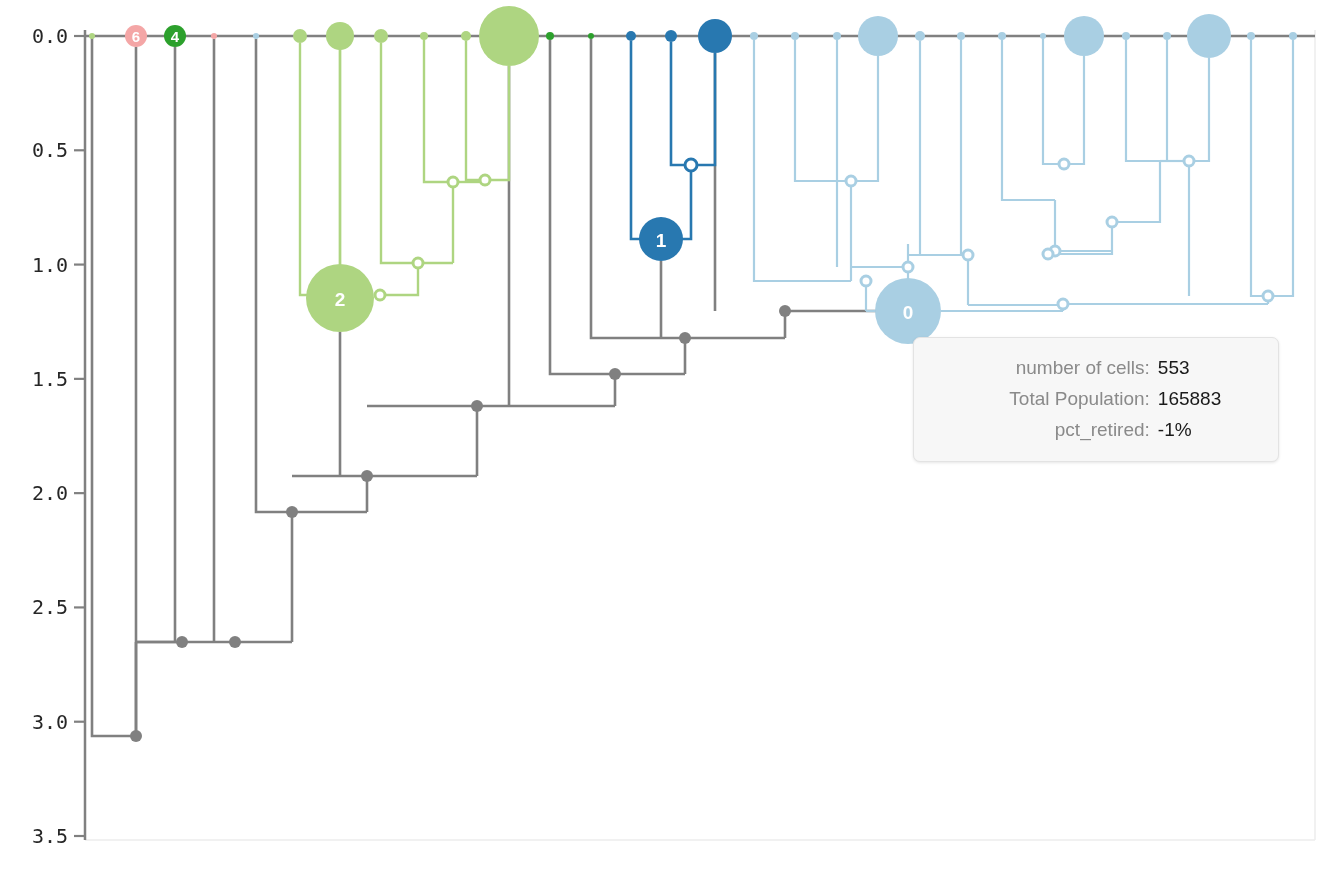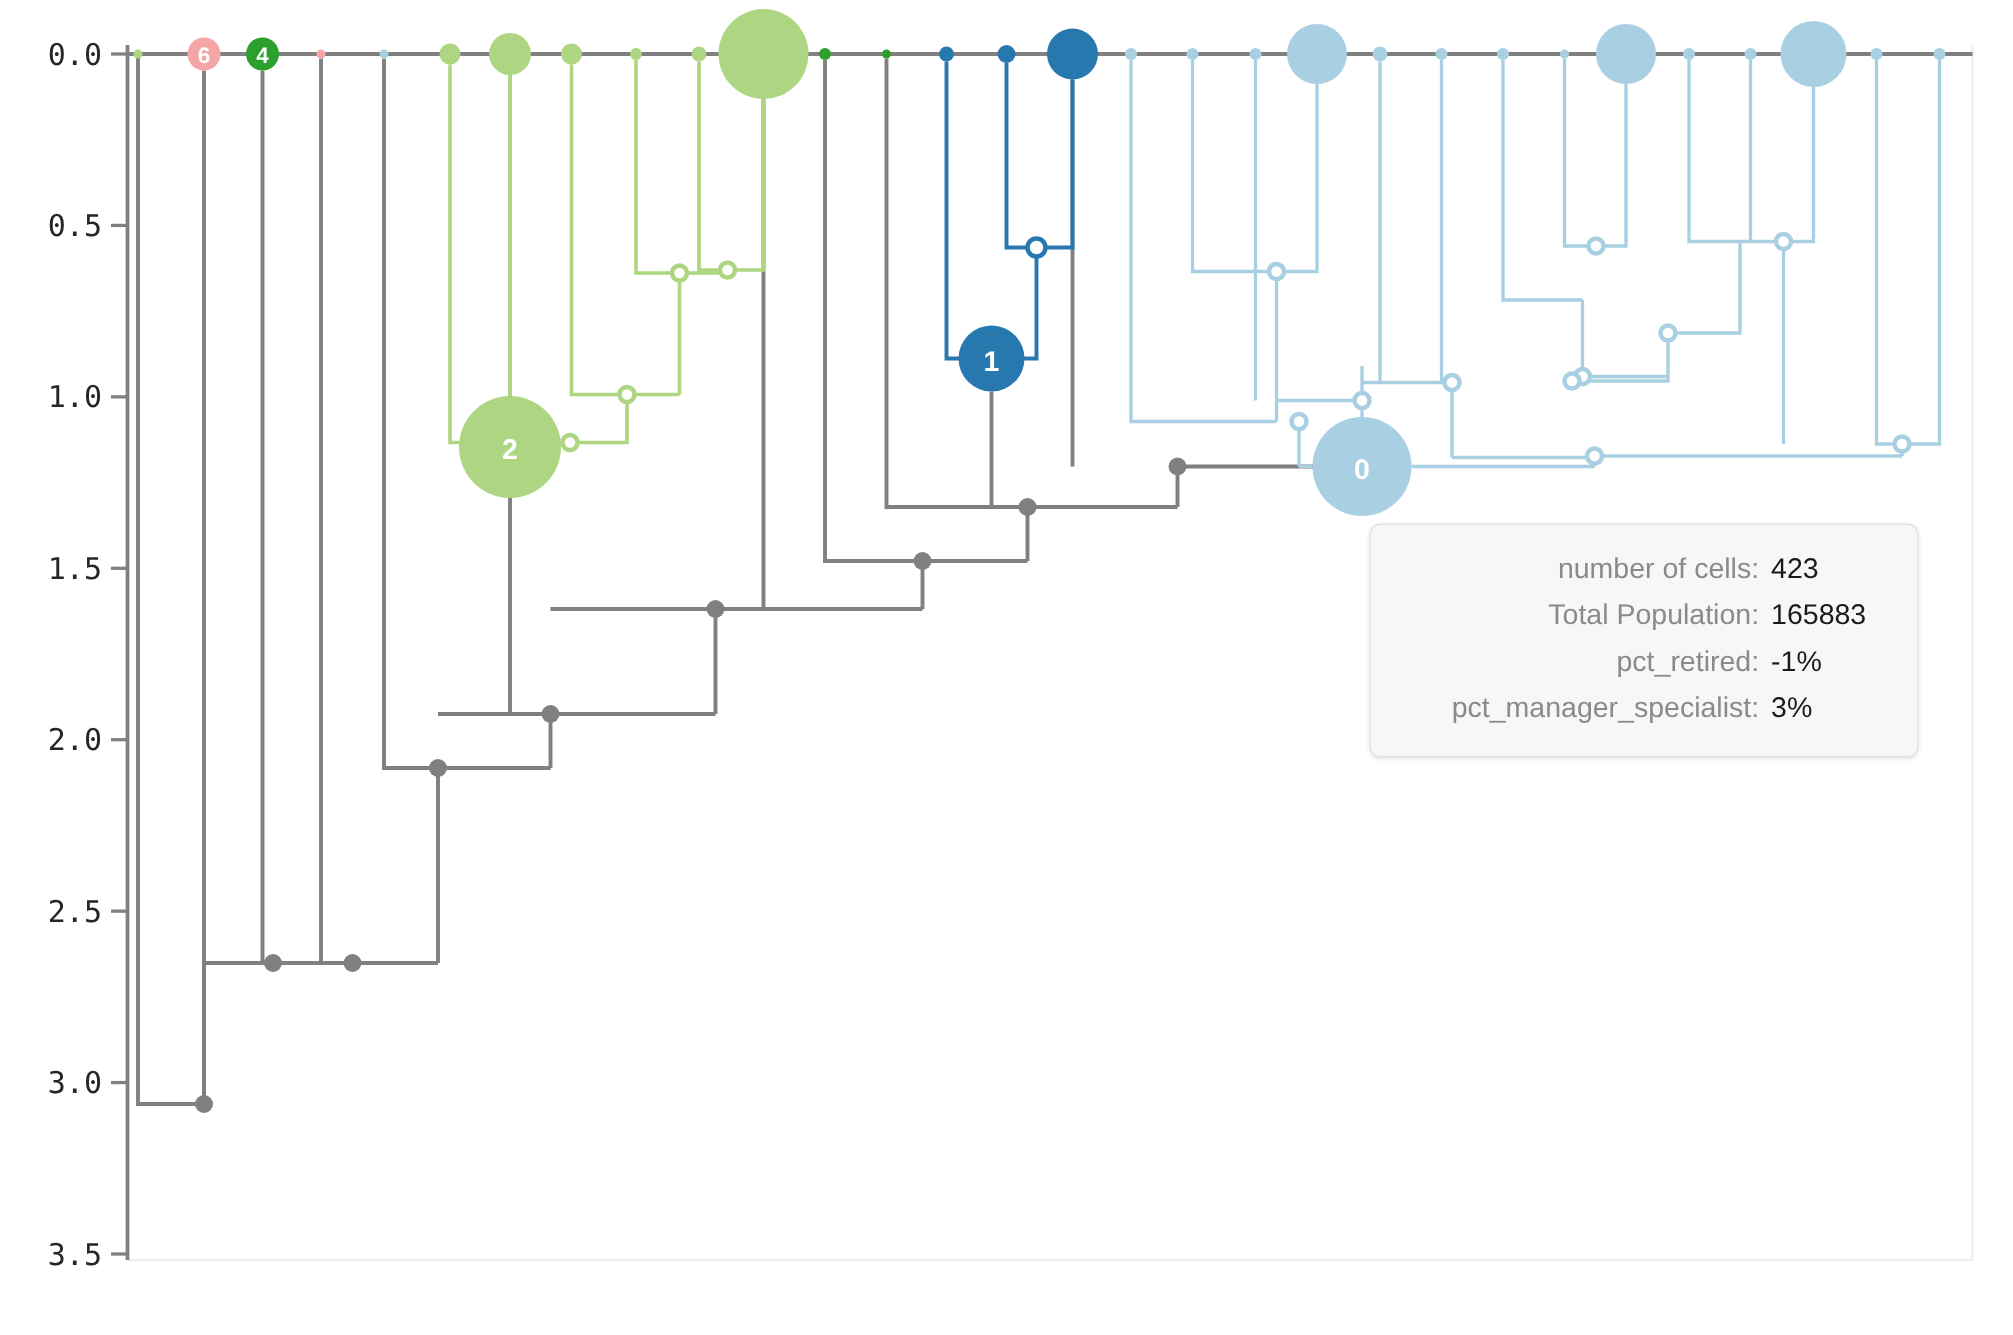--- a/index.html
+++ b/index.html
@@ -3,21 +3,21 @@
 <meta charset="utf-8">
 <style>
   html,body{margin:0;padding:0;background:#ffffff;}
   body{width:1342px;height:890px;font-family:"Liberation Sans",sans-serif;overflow:hidden;}
   #stage{position:relative;width:1232px;height:890px;background:#fff;}
   svg#chart{position:absolute;left:0;top:0;width:1342px;height:890px;display:block;}
   .tick-label{font-family:"DejaVu Sans Mono",monospace;font-size:20px;fill:#262626;}
   .node-label{font-family:"Liberation Sans",sans-serif;font-size:19px;fill:#ffffff;font-weight:600;}
   .node-label.small{font-size:15px;}
   #tooltip{
-    position:absolute;left:913px;top:349px;width:366px;
+    position:absolute;left:913px;top:337px;width:366px;
     background:#f7f7f7;border:1px solid #e3e3e3;border-radius:7px;
     box-shadow:0 1px 3px rgba(0,0,0,.10);
     padding:14px 22px 16px 14px;box-sizing:border-box;
   }
   #tooltip table{border-collapse:collapse;width:100%;}
   #tooltip td{padding:3px 0;font-size:19px;line-height:1.32;font-family:"Liberation Sans",sans-serif;}
   #tooltip td.k{text-align:right;color:#8a8a8a;padding-right:8px;white-space:nowrap;}
   #tooltip td.v{text-align:left;color:#1a1a1a;white-space:nowrap;}
 </style>
 </head>
@@ -227,31 +227,27 @@
           <text x="908" y="319" text-anchor="middle" class="node-label">0</text>
         </g>
       </g>
   </svg>
 
   <div id="tooltip">
     <table>
       <tbody id="tooltip-body">
           <tr>
             <td class="k">number of cells:</td>
-            <td class="v">423</td>
+            <td class="v">553</td>
           </tr>
           <tr>
             <td class="k">Total Population:</td>
             <td class="v">165883</td>
           </tr>
           <tr>
             <td class="k">pct_retired:</td>
             <td class="v">-1%</td>
           </tr>
-          <tr>
-            <td class="k">pct_manager_specialist:</td>
-            <td class="v">3%</td>
-          </tr>
         </tbody>
     </table>
   </div>
 
 </div>
 
 </body></html>

